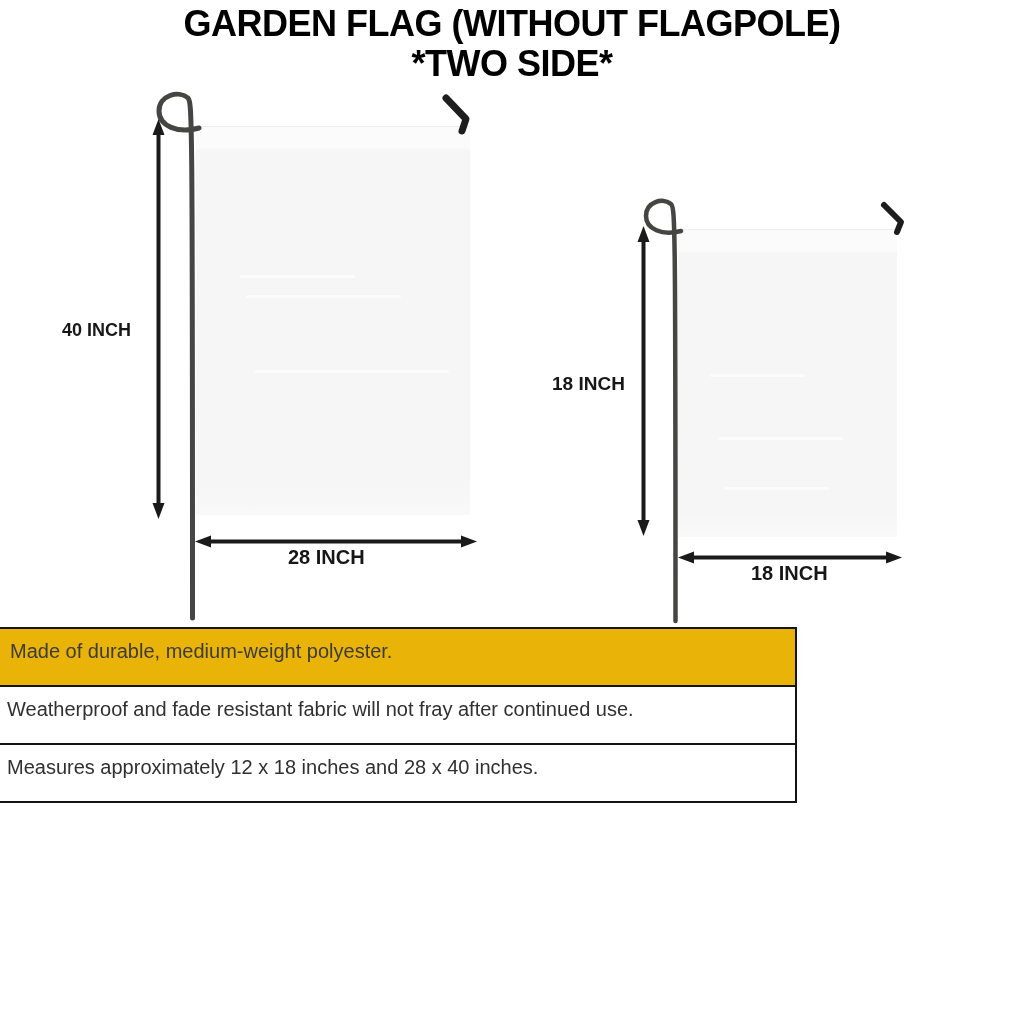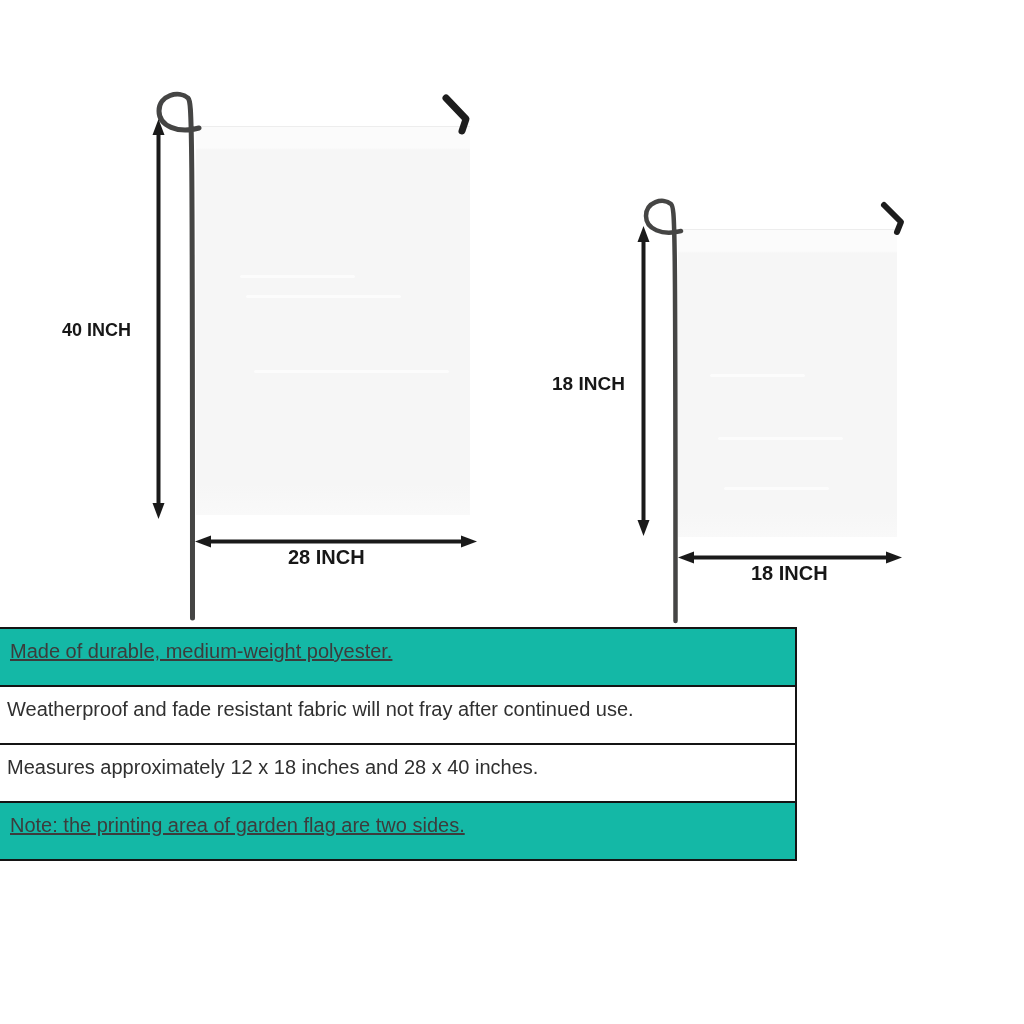--- a/index.html
+++ b/index.html
@@ -37,28 +37,32 @@
   .lbl-12{left:751px;top:562px;}
   
   .features{
     position:absolute;left:0;top:627px;width:795px;
     border-right:2px solid #141414;border-bottom:2px solid #141414;
   }
   .feature-row{
     height:46px;padding:10px 12px 0 10px;border-top:2px solid #141414;
     font-size:20px;color:#3c3c3c;line-height:24px;
   }
-  .feature-row.shaded{background:#14b8a6;text-decoration:underline;}
+  .feature-row.shaded{background:#eab308;}
   .feature-row.plain{background:#ffffff;color:#303030;padding-left:7px;}
 </style>
 </head>
 <body>
 
 <div class="canvas">
 
+  <div class="title">
+    <div>GARDEN FLAG (WITHOUT FLAGPOLE)</div>
+    <div>*TWO SIDE*</div>
+  </div>
 
   <div class="flag flag-large">
     <div class="streak" style="left:44px;top:149px;width:115px;height:3px;"></div>
     <div class="streak" style="left:50px;top:169px;width:155px;height:3px;"></div>
     <div class="streak" style="left:58px;top:244px;width:195px;height:3px;"></div>
   </div>
 
   <svg class="pole-svg" style="left:148px;top:88px;" width="332" height="534" viewBox="0 0 332 534">
     <path class="pole-line" stroke-width="5" stroke-linecap="round" d="M51,40 C30,46 11,38 11,23 C11,7 31,2 40,10 C44,14 44.5,20 44.5,530"></path>
     <path class="hook-line" stroke-width="7" stroke-linecap="round" stroke-linejoin="round" d="M298,10 L318,31 L314,43"></path>
@@ -100,16 +104,15 @@
     <line class="arrow-line" x1="14" y1="8.5" x2="212" y2="8.5"></line>
     <polygon class="arrow-head" points="1,8.5 17,2.5 17,14.5"></polygon>
     <polygon class="arrow-head" points="225,8.5 209,2.5 209,14.5"></polygon>
   </svg>
   <div class="dim-label lbl-12">18 INCH</div>
 
   <div class="features">
     <div class="feature-row shaded">Made of durable, medium-weight polyester.</div>
     <div class="feature-row plain">Weatherproof and fade resistant fabric will not fray after continued use.</div>
     <div class="feature-row plain">Measures approximately 12 x 18 inches and 28 x 40 inches.</div>
-    <div class="feature-row shaded">Note: the printing area of garden flag are two sides.</div>
   </div>
 
 </div>
 
 </body></html>

